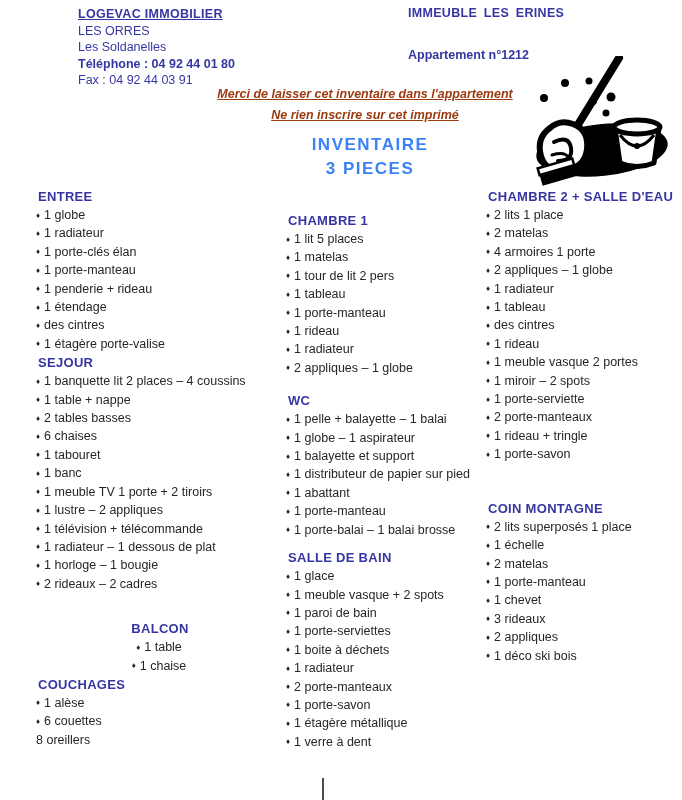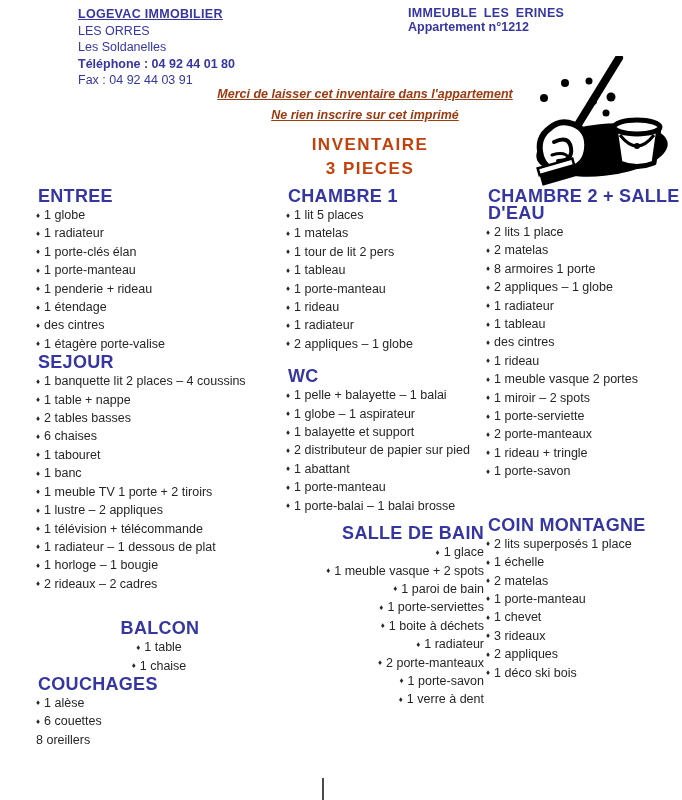--- a/index.html
+++ b/index.html
@@ -7,53 +7,53 @@
     position:relative;width:678px;height:800px;background:#ffffff;
     font-family:Liberation Sans, sans-serif;color:#262626;overflow:hidden;padding-left:15px;
   }
   
   .hdr-left{position:absolute;left:78px;top:6px;font-size:12.5px;line-height:16.5px;color:#3636A3;}
   .agency-name{font-weight:bold;text-decoration:underline;letter-spacing:.3px;}
   .hdr-bold{font-weight:bold;}
   
   .hdr-right{position:absolute;left:408px;top:6px;font-size:12.5px;color:#3636A3;font-weight:bold;}
   .hdr-right .building{word-spacing:3px;letter-spacing:.3px;}
-  .hdr-right .apt{margin-top:0;}
+  .hdr-right .apt{margin-top:28px;}
   
   .notice{
     position:absolute;left:165px;top:84px;width:400px;text-align:center;
     font-size:12.5px;line-height:20.5px;font-weight:bold;font-style:italic;
     color:#9C3A10;
   }
   .notice div{text-decoration:underline;text-align:center;}
   
   .title{
     position:absolute;left:236px;top:133px;width:268px;text-align:center;
-    font-size:17px;line-height:24px;font-weight:bold;letter-spacing:1.5px;color:#c2410c;
+    font-size:17px;line-height:24px;font-weight:bold;letter-spacing:1.5px;color:#3b82f6;
   }
   
   .icon{position:absolute;left:518px;top:56px;width:160px;height:132px;}
   
   .col{position:absolute;top:188px;}
   .col1{left:36px;width:246px;}
-  .col2{left:286px;width:198px;}
+  .col2{left:286px;width:198px;margin-top:24px;}
   .col3{left:486px;width:194px;}
   section h3{
-    font-size:18px;line-height:17px;margin:0 0 2px 2px;color:#3636A3;
+    font-size:13px;line-height:17px;margin:0 0 2px 2px;color:#3636A3;
     font-weight:bold;letter-spacing:.3px;
   }
   ul{list-style:none;margin:0;padding:0;}
   li{font-size:12.5px;line-height:16.4px;white-space:nowrap;color:#262626;}
   .bullet{font-size:8px;margin-right:4px;position:relative;top:-1.5px;color:#262626;}
   
   .s-sejour{}
   .s-balcon{margin-top:26px;text-align:center;}
   .s-couchages{margin-top:0px;}
   .s-wc{margin-top:14px;}
-  .s-sdb{margin-top:9px;text-align:right;}
+  .s-sdb{margin-top:9px;}
   .s-coin{margin-top:35px;}
   
   .footer-mark{position:absolute;left:322px;top:778px;width:2px;height:22px;background:#4a4a4a;}
 </style>
 </head>
 <body>
 
 <div class="page">
 
   <div class="hdr-left">
@@ -164,49 +164,50 @@
           <li><span class="bullet">♦</span><span>1 radiateur</span></li>
           <li><span class="bullet">♦</span><span>2 appliques – 1 globe</span></li>
         </ul>
     </section>
     <section class="s-wc">
       <h3>WC</h3>
       <ul>
           <li><span class="bullet">♦</span><span>1 pelle + balayette – 1 balai</span></li>
           <li><span class="bullet">♦</span><span>1 globe – 1 aspirateur</span></li>
           <li><span class="bullet">♦</span><span>1 balayette et support</span></li>
-          <li><span class="bullet">♦</span><span>2 distributeur de papier sur pied</span></li>
+          <li><span class="bullet">♦</span><span>1 distributeur de papier sur pied</span></li>
           <li><span class="bullet">♦</span><span>1 abattant</span></li>
           <li><span class="bullet">♦</span><span>1 porte-manteau</span></li>
           <li><span class="bullet">♦</span><span>1 porte-balai – 1 balai brosse</span></li>
         </ul>
     </section>
     <section class="s-sdb">
       <h3>SALLE DE BAIN</h3>
       <ul>
           <li><span class="bullet">♦</span><span>1 glace</span></li>
           <li><span class="bullet">♦</span><span>1 meuble vasque + 2 spots</span></li>
           <li><span class="bullet">♦</span><span>1 paroi de bain</span></li>
           <li><span class="bullet">♦</span><span>1 porte-serviettes</span></li>
           <li><span class="bullet">♦</span><span>1 boite à déchets</span></li>
           <li><span class="bullet">♦</span><span>1 radiateur</span></li>
           <li><span class="bullet">♦</span><span>2 porte-manteaux</span></li>
           <li><span class="bullet">♦</span><span>1 porte-savon</span></li>
+          <li><span class="bullet">♦</span><span>1 étagère métallique</span></li>
           <li><span class="bullet">♦</span><span>1 verre à dent</span></li>
         </ul>
     </section>
   </div>
 
   <div class="col col3">
     <section>
       <h3>CHAMBRE 2 + SALLE D'EAU</h3>
       <ul>
           <li><span class="bullet">♦</span><span>2 lits 1 place</span></li>
           <li><span class="bullet">♦</span><span>2 matelas</span></li>
-          <li><span class="bullet">♦</span><span>8 armoires 1 porte</span></li>
+          <li><span class="bullet">♦</span><span>4 armoires 1 porte</span></li>
           <li><span class="bullet">♦</span><span>2 appliques – 1 globe</span></li>
           <li><span class="bullet">♦</span><span>1 radiateur</span></li>
           <li><span class="bullet">♦</span><span>1 tableau</span></li>
           <li><span class="bullet">♦</span><span>des cintres</span></li>
           <li><span class="bullet">♦</span><span>1 rideau</span></li>
           <li><span class="bullet">♦</span><span>1 meuble vasque 2 portes</span></li>
           <li><span class="bullet">♦</span><span>1 miroir – 2 spots</span></li>
           <li><span class="bullet">♦</span><span>1 porte-serviette</span></li>
           <li><span class="bullet">♦</span><span>2 porte-manteaux</span></li>
           <li><span class="bullet">♦</span><span>1 rideau + tringle</span></li>

